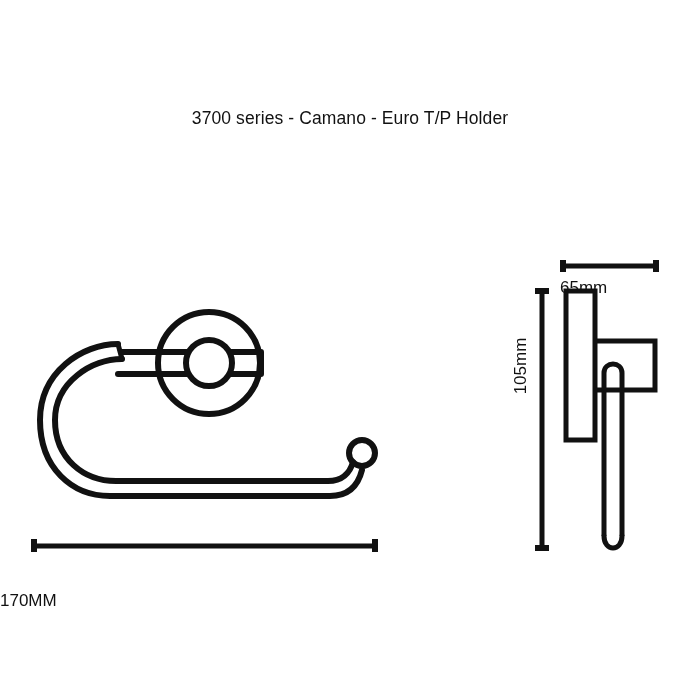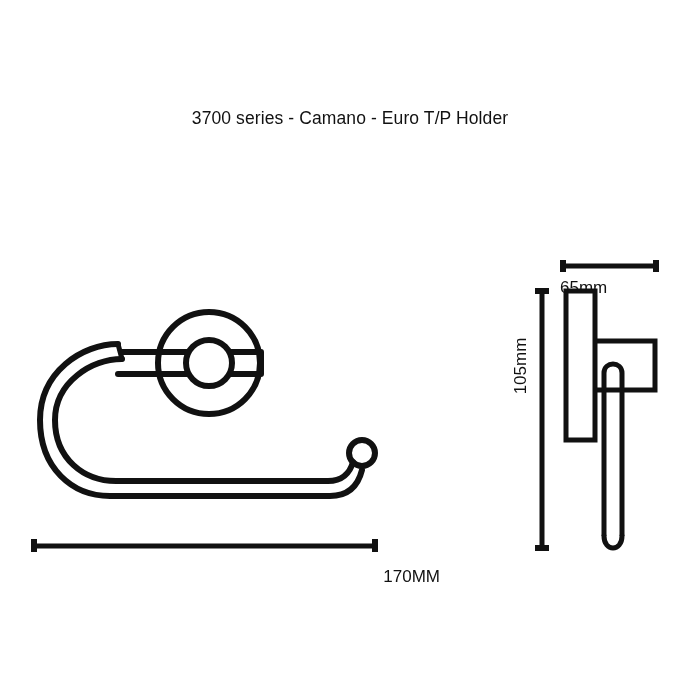--- a/index.html
+++ b/index.html
@@ -37,24 +37,23 @@
   .dim-label {
     position: absolute;
     color: #111111;
     font-size: 17px;
     font-weight: normal;
     white-space: nowrap;
   }
 
   .dim-170 {
     left: 0;
-    top: 567px;
+    top: 591px;
     width: 408px;
-    text-align: right;
-    padding-left: 32px;
+    text-align: left;
   }
 
   .dim-65 {
     left: 560px;
     top: 238px;
     width: 100px;
     text-align: left;
     margin-top: 40px;
   }
 

